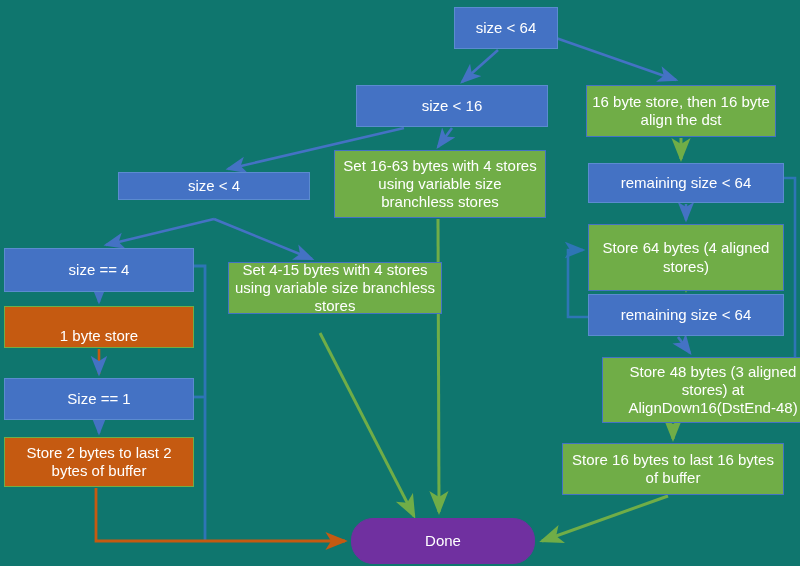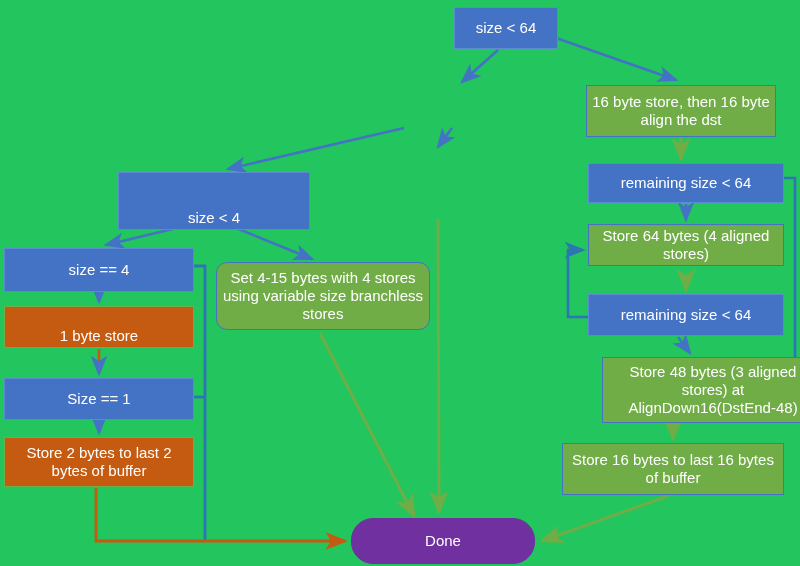--- a/index.html
+++ b/index.html
@@ -4,21 +4,21 @@
 <style>
   html,body{margin:0;padding:0;background:#ffffff;}
   body{
     font-family:"Liberation Sans", sans-serif;
     -webkit-font-smoothing:antialiased;
   }
   #canvas{
     position:relative;
     width:800px;
     height:566px;
-    background:#22c55e;
+    background:#0f766e;
     overflow:hidden;
   }
   #edges{
     position:absolute;
     left:0; top:0;
     width:800px; height:566px;
     pointer-events:none;
   }
   .node{
     position:absolute;
@@ -119,43 +119,49 @@
 
       <path d="M96,488 L96,541 L345,541" stroke="#C55A11" stroke-width="2.8" marker-end="url(#ah-orange)"></path>
 
     </g>
   </svg>
 
   <div class="node decision" style="left:454px;top:7px;width:104px;height:42px;">
     <span>size &lt; 64</span>
   </div>
 
+  <div class="node decision" style="left:356px;top:85px;width:192px;height:42px;">
+    <span>size &lt; 16</span>
+  </div>
 
   <div class="node process" style="left:586px;top:85px;width:190px;height:52px;">
     <span>16 byte store, then 16 byte align the dst</span>
   </div>
 
-  <div class="node decision" style="left:118px;top:172px;width:192px;height:58px;align-items:flex-end;">
+  <div class="node decision" style="left:118px;top:172px;width:192px;height:28px;">
     <span>size &lt; 4</span>
   </div>
 
+  <div class="node process" style="left:334px;top:150px;width:212px;height:68px;">
+    <span>Set 16-63 bytes with 4 stores using variable size branchless stores</span>
+  </div>
 
   <div class="node decision" style="left:588px;top:163px;width:196px;height:40px;">
     <span>remaining size &lt; 64</span>
   </div>
 
   <div class="node decision" style="left:4px;top:248px;width:190px;height:44px;">
     <span>size == 4</span>
   </div>
 
-  <div class="node process" style="left:588px;top:224px;width:196px;height:42px;">
+  <div class="node process" style="left:588px;top:224px;width:196px;height:67px;">
     <span>Store 64 bytes (4 aligned stores)</span>
   </div>
 
-  <div class="node process" style="left:216px;top:262px;width:214px;height:68px;border-radius:11px;">
+  <div class="node process" style="left:228px;top:262px;width:214px;height:52px;">
     <span>Set 4-15 bytes with 4 stores using variable size branchless stores</span>
   </div>
 
   <div class="node store" style="left:4px;top:306px;width:190px;height:42px;align-items:flex-end;">
     <span>1 byte store</span>
   </div>
 
   <div class="node decision" style="left:588px;top:294px;width:196px;height:42px;">
     <span>remaining size &lt; 64</span>
   </div>

